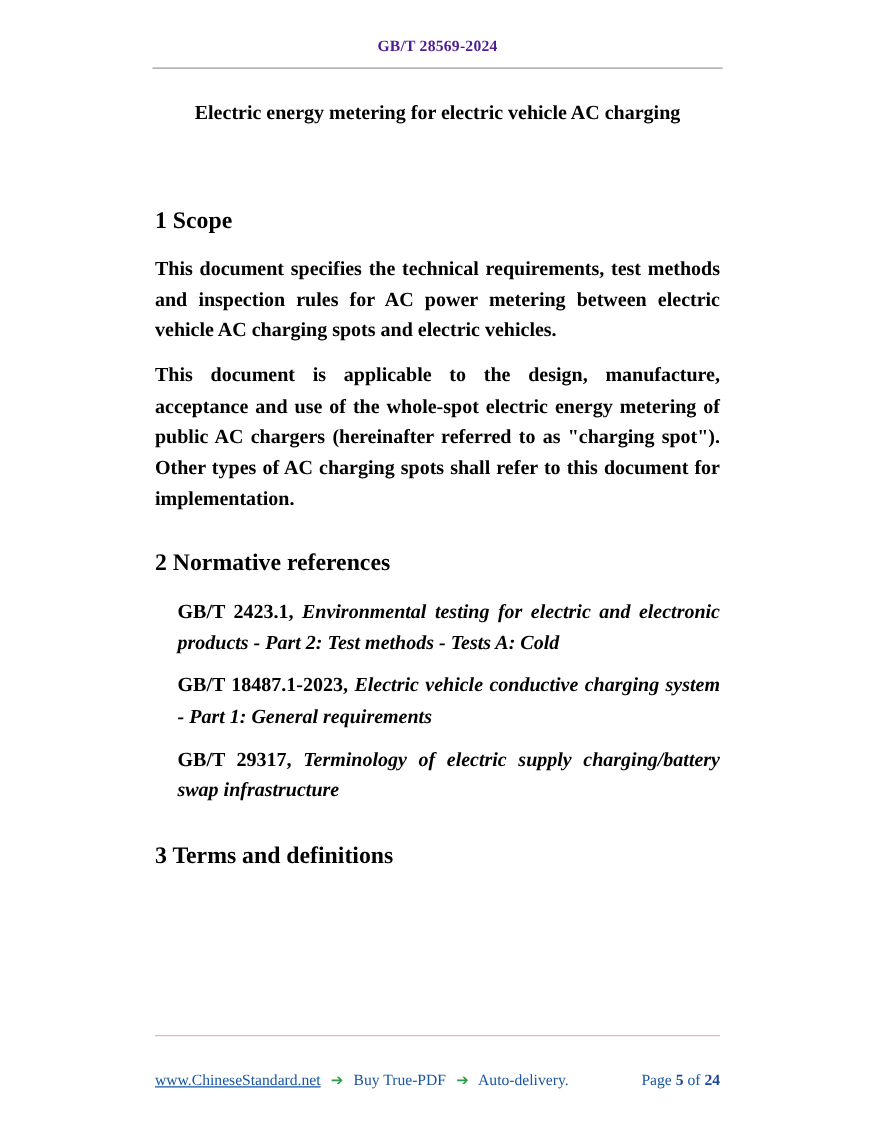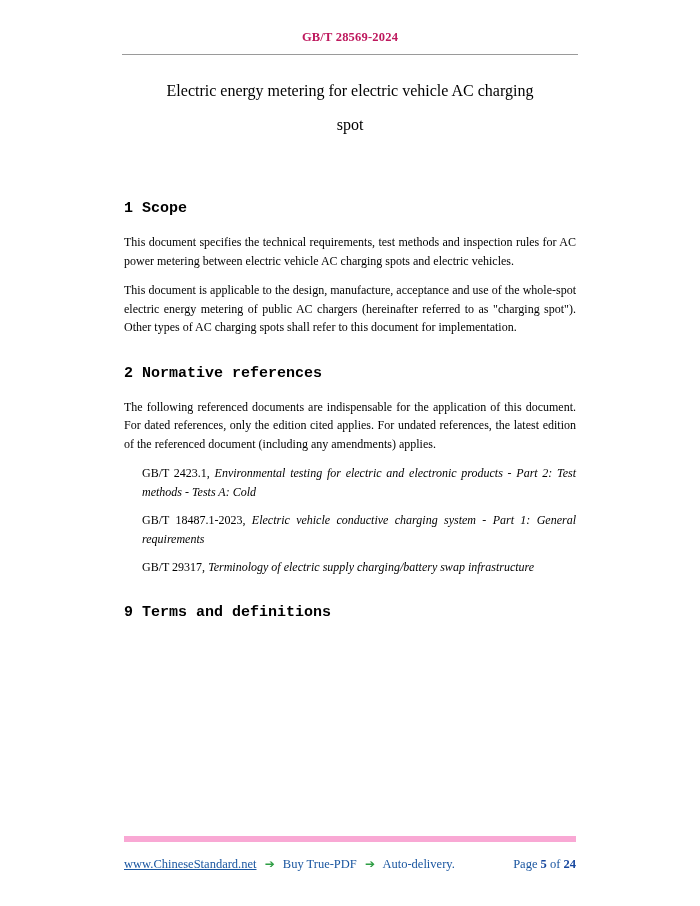--- a/index.html
+++ b/index.html
@@ -12,64 +12,65 @@
     position: relative;
     overflow: hidden;
   }
   .page-header {
     padding-top: 30px;
     text-align: center;
   }
   .header-code {
     font-size: 12.5px;
     font-weight: bold;
-    color: #be185d;
+    color: #4c1d95;
     letter-spacing: 0.2px;
   }
   .rule {
     border: none;
     border-top: 1px solid #9a9a9a;
     margin: 9px 122px 0 122px;
     height: 0;
   }
   .doc-title {
     margin: 26px 110px 0 110px;
     text-align: center;
     font-size: 16px;
-    font-weight: normal;
+    font-weight: bold;
     line-height: 1.2;
   }
   .doc-title .line2 { display: block; margin-top: 15px; }
   .content {
     margin: 0 124px;
   }
   .section-heading {
-    font-size: 15px;
+    font-size: 19px;
     font-weight: bold;
     margin: 28px 0 16px 0;
-    font-family: Liberation Mono, monospace;
+    font-family: Liberation Serif, serif;
   }
   .section-heading.first { margin-top: 66px; }
   .content p {
-    font-size: 12px;
+    font-size: 16px;
     line-height: 1.54;
     text-align: justify;
     margin: 11px 0;
+    font-weight: bold;
   }
   .ref-item {
     margin: 10px 0 10px 18px !important;
   }
   .ref-item em { font-style: italic; }
   .page-footer {
     position: absolute;
     left: 124px;
     right: 124px;
     bottom: 34px;
-    border-top: 6px solid #f9a8d4;
-    padding-top: 15px;
+    border-top: 1px solid #f9a8d4;
+    padding-top: 28px;
     display: flex;
     justify-content: space-between;
     align-items: baseline;
     font-size: 12.5px;
   }
   .footer-left { color: #1a56a0; }
   .site-link {
     color: #1a56a0;
     text-decoration: underline;
     cursor: pointer;
@@ -87,46 +88,44 @@
 </head>
 <body>
 
 <div class="page-header">
   <div class="header-code">GB/T 28569-2024</div>
 </div>
 <hr class="rule">
 
 <div class="doc-title">
   <span class="line1">Electric energy metering for electric vehicle AC charging</span>
-  <span class="line2">spot</span>
 </div>
 
 <div class="content">
 
   <div class="section-heading first">1 Scope</div>
   <p>This document specifies the technical requirements, test methods and inspection rules for AC power metering between electric vehicle AC charging spots and electric vehicles.</p>
   <p>This document is applicable to the design, manufacture, acceptance and use of the whole-spot electric energy metering of public AC chargers (hereinafter referred to as "charging spot"). Other types of AC charging spots shall refer to this document for implementation.</p>
 
   <div class="section-heading">2 Normative references</div>
-  <p>The following referenced documents are indispensable for the application of this document. For dated references, only the edition cited applies. For undated references, the latest edition of the referenced document (including any amendments) applies.</p>
 
   <p class="ref-item">
     <span>GB/T 2423.1,</span>
     <em>Environmental testing for electric and electronic products - Part 2: Test methods - Tests A: Cold</em>
   </p>
   <p class="ref-item">
     <span>GB/T 18487.1-2023,</span>
     <em>Electric vehicle conductive charging system - Part 1: General requirements</em>
   </p>
   <p class="ref-item">
     <span>GB/T 29317,</span>
     <em>Terminology of electric supply charging/battery swap infrastructure</em>
   </p>
 
-  <div class="section-heading">9 Terms and definitions</div>
+  <div class="section-heading">3 Terms and definitions</div>
 
 </div>
 
 <div class="page-footer">
   <div class="footer-left">
     <span class="site-link">www.ChineseStandard.net</span>
     <span class="footer-arrow">➔</span>
     <span>Buy True-PDF</span>
     <span class="footer-arrow">➔</span>
     <span>Auto-delivery.</span>

